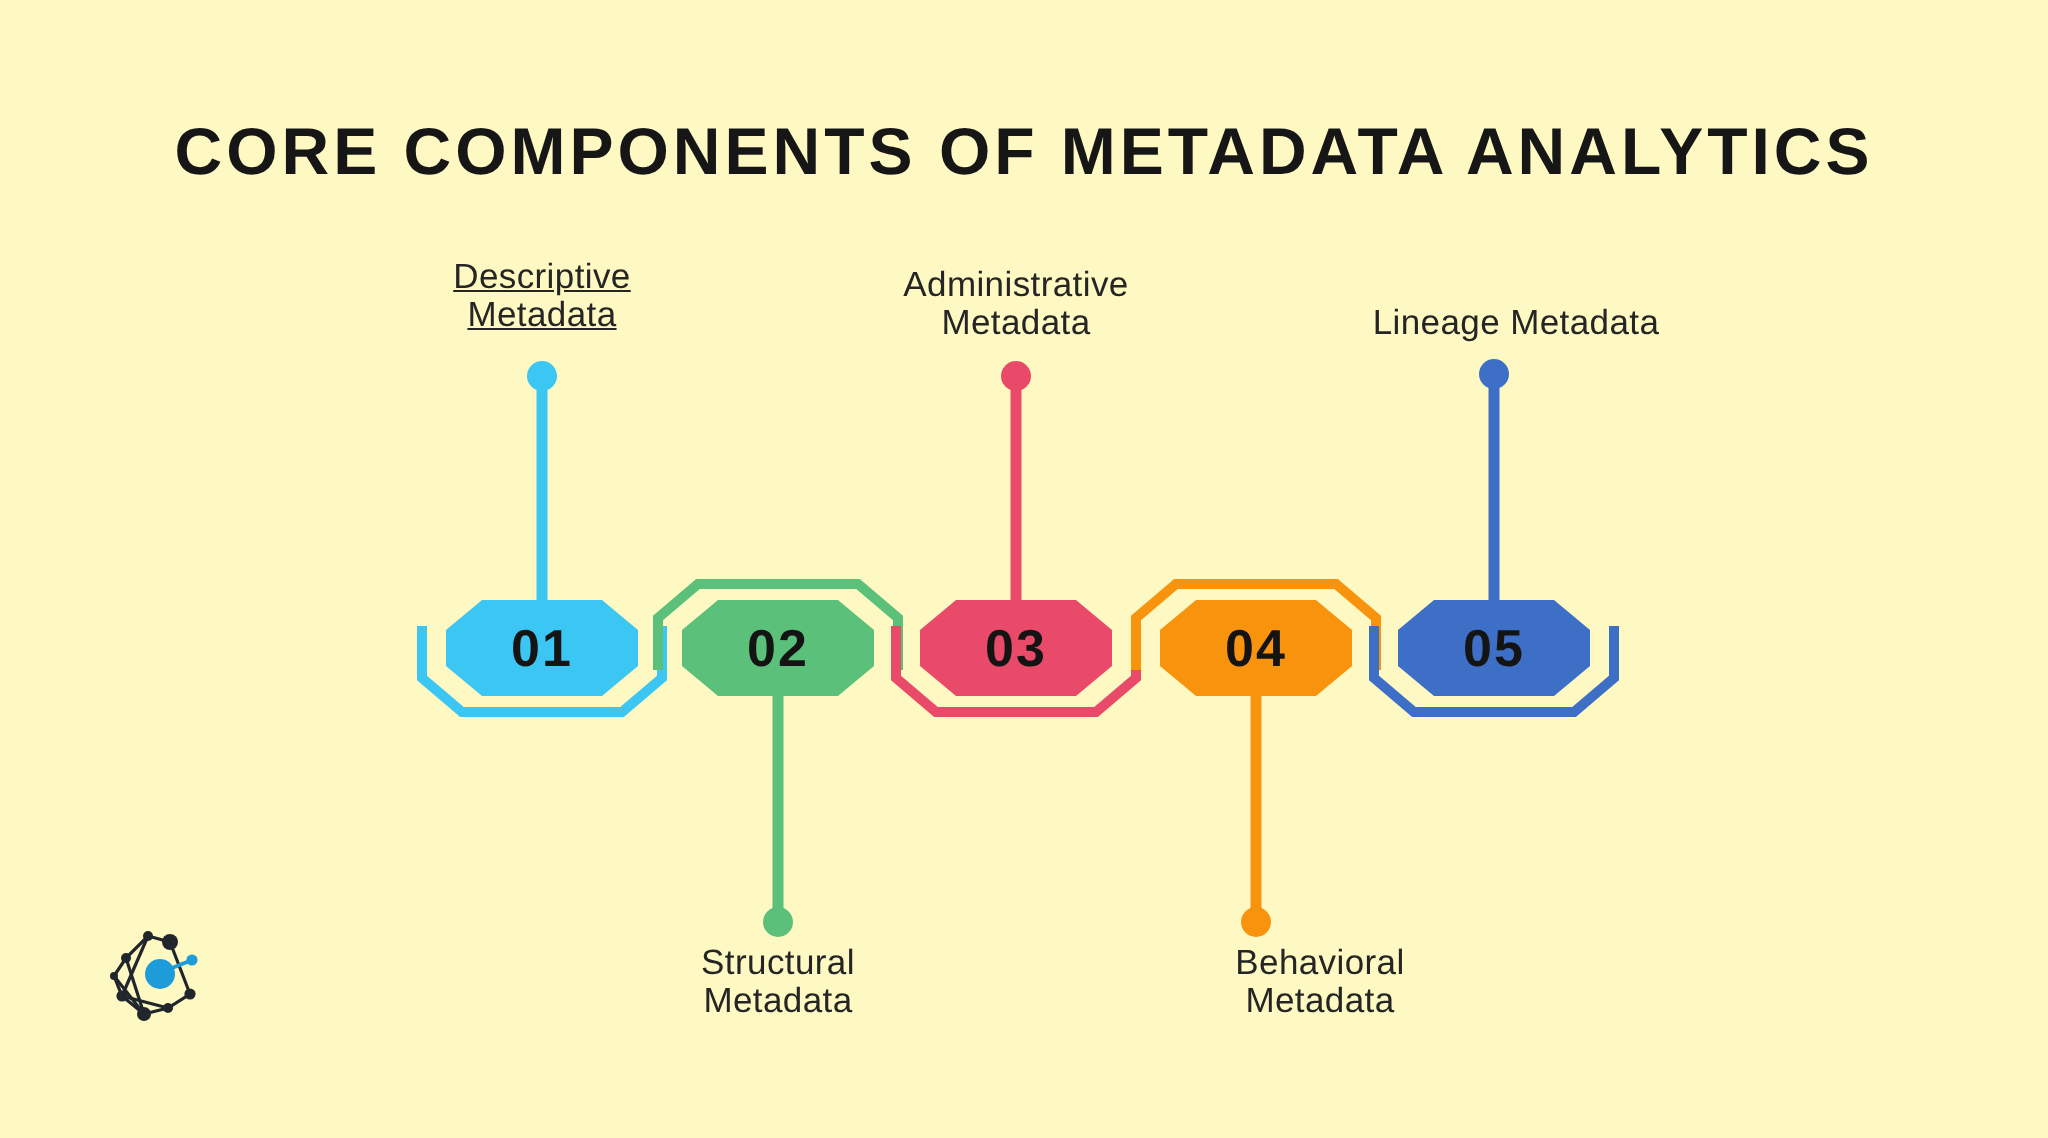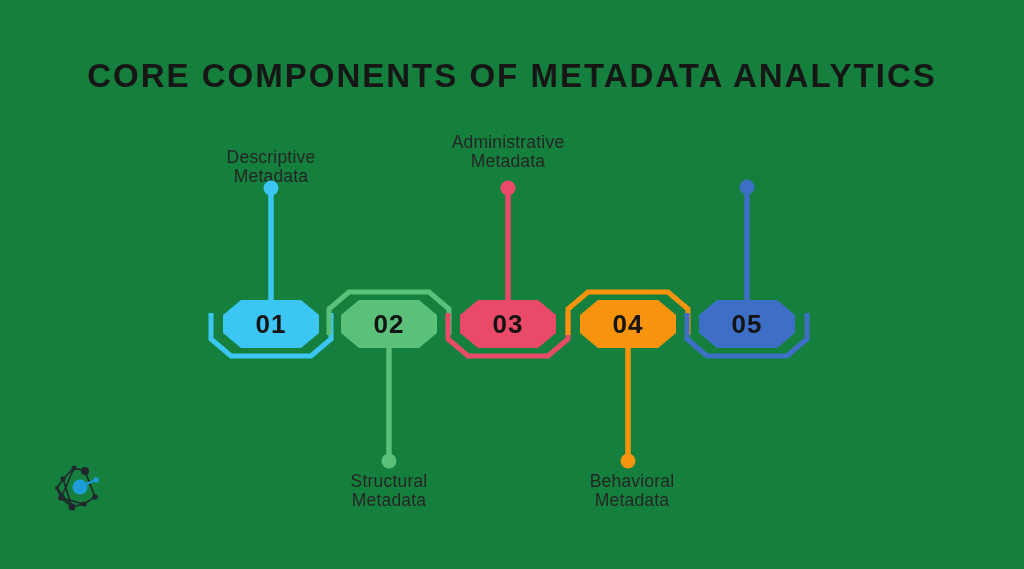--- a/index.html
+++ b/index.html
@@ -1,18 +1,18 @@
 <!DOCTYPE html>
 <html><head>
 <meta charset="utf-8">
 <style>
   html,body { margin:0; padding:0; }
   #canvas {
     position:relative; width:1024px; height:569px;
-    background:#15803d; overflow:hidden;
+    background:#fef9c3; overflow:hidden;
     font-family:"Liberation Sans", sans-serif;
   }
   .title {
     position:absolute; top:57px; left:0; width:1024px;
     text-align:center; font-size:33px; font-weight:800;
     letter-spacing:2px; color:#161616;
   }
   .lbl {
     position:absolute; width:180px; text-align:center;
     font-size:17.5px; line-height:19px; letter-spacing:0.2px;
@@ -26,28 +26,29 @@
   }
   .logo-svg { position:absolute; left:48px; top:460px; }
 </style>
 </head>
 <body>
 
 <div id="canvas">
 
   <div class="title">CORE COMPONENTS OF METADATA ANALYTICS</div>
 
-  <div class="lbl" style="left:181px; top:148px;">Descriptive
+  <div class="lbl" style="left:181px; top:129px;text-decoration:underline;">Descriptive
 Metadata</div>
   <div class="lbl" style="left:299px; top:472px;text-align:center;">Structural
 Metadata</div>
   <div class="lbl" style="left:418px; top:133px;text-align:center;">Administrative
 Metadata</div>
-  <div class="lbl" style="left:542px; top:472px;">Behavioral
+  <div class="lbl" style="left:570px; top:472px;">Behavioral
 Metadata</div>
+  <div class="lbl" style="left:668px; top:152px;">Lineage Metadata</div>
 
   <svg class="item-svg" style="left:201px; top:160px;" viewBox="0 0 140 200">
     <circle cx="70" cy="28" r="7.5" fill="#3BC6F3"></circle>
     <line x1="70" y1="28" x2="70" y2="150" stroke-width="5.5" stroke="#3BC6F3"></line>
     <path d="M10,153 L10,179 L30,196 L110,196 L130,179 L130,153" fill="none" stroke-width="5" stroke="#3BC6F3"></path>
     <polygon points="40,140 100,140 118,155 118,173 100,188 40,188 22,173 22,155" fill="#3BC6F3"></polygon>
     <text class="num" x="70" y="173">01</text>
   </svg>
 
   <svg class="item-svg" style="left:319px; top:280px;" viewBox="0 0 140 200">

